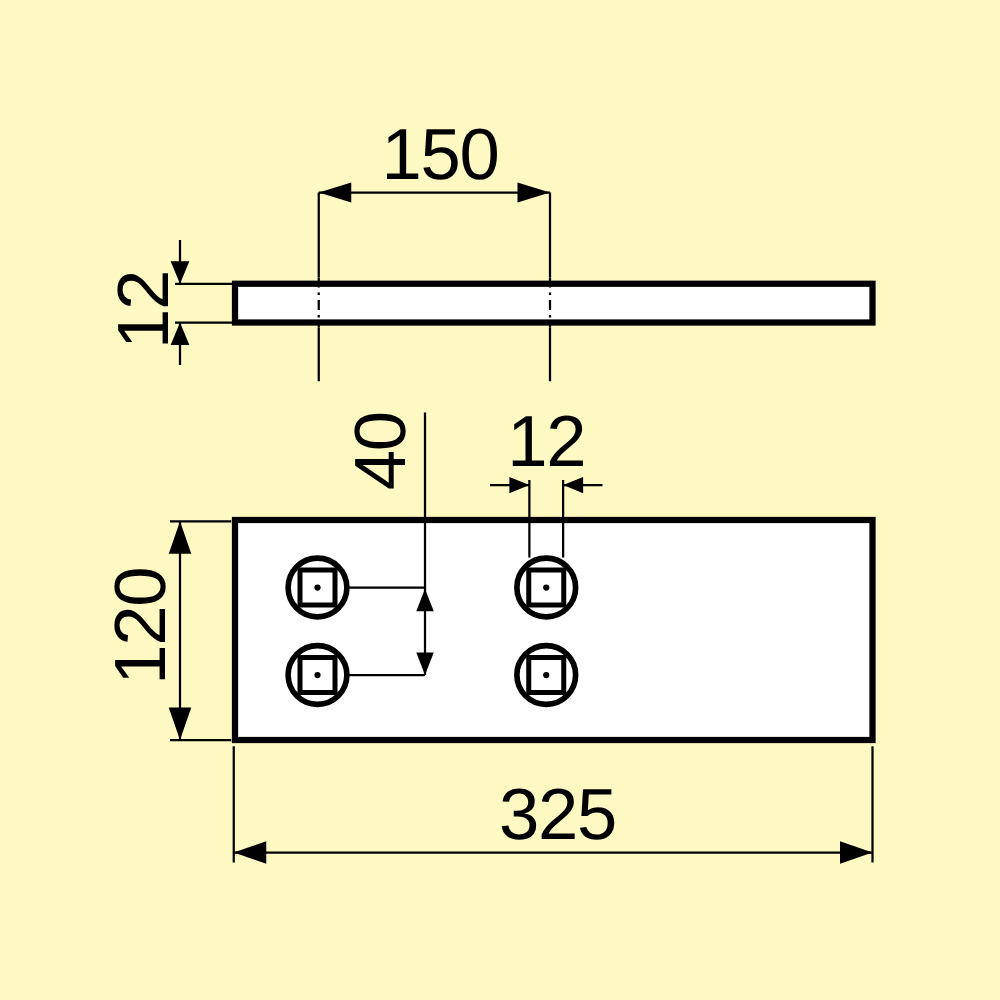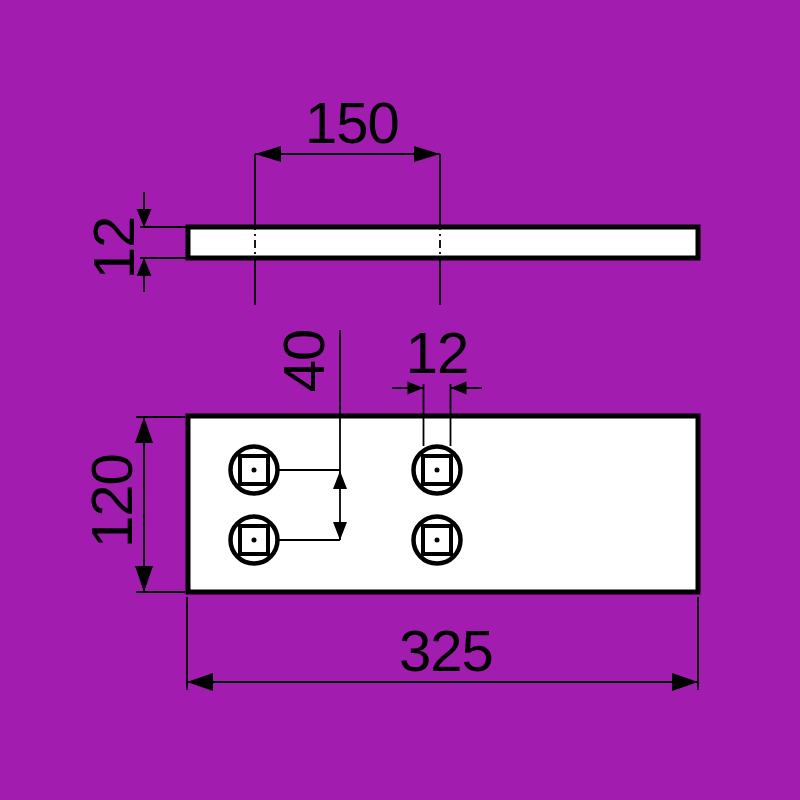--- a/index.html
+++ b/index.html
@@ -7,21 +7,21 @@
     padding: 0;
     width: 800px;
     height: 800px;
     background: #ffffff;
     font-family: "Liberation Sans", sans-serif;
   }
   .drawing-canvas {
     position: relative;
     width: 800px;
     height: 800px;
-    background: #a21caf;
+    background: #fef9c3;
     overflow: hidden;
   }
   svg {
     display: block;
   }
   .outline {
     fill: #ffffff;
     stroke: #000000;
     stroke-width: 5;
   }

